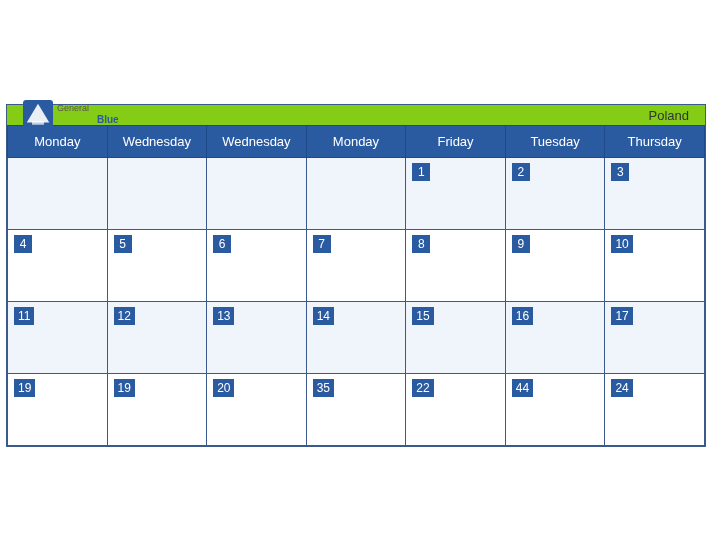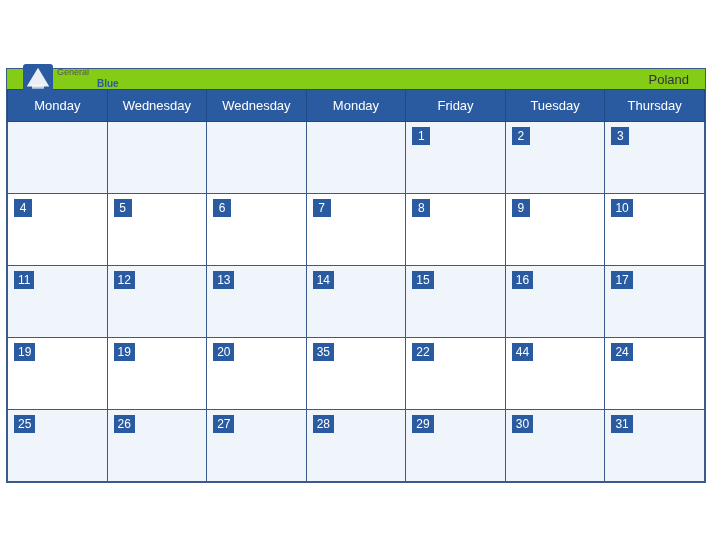--- a/index.html
+++ b/index.html
@@ -168,24 +168,15 @@
         </tr>
         <tr>
           <td><span class="day-num">19</span></td>
           <td><span class="day-num">19</span></td>
           <td><span class="day-num">20</span></td>
           <td><span class="day-num">35</span></td>
           <td><span class="day-num">22</span></td>
           <td><span class="day-num">44</span></td>
           <td><span class="day-num">24</span></td>
         </tr>
-        <tr class="row-stripe">
-          <td><span class="day-num">25</span></td>
-          <td><span class="day-num">26</span></td>
-          <td><span class="day-num">27</span></td>
-          <td><span class="day-num">28</span></td>
-          <td><span class="day-num">29</span></td>
-          <td><span class="day-num">30</span></td>
-          <td><span class="day-num">31</span></td>
-        </tr>
       </tbody>
   </table>
 </div>
 
 </body></html>

